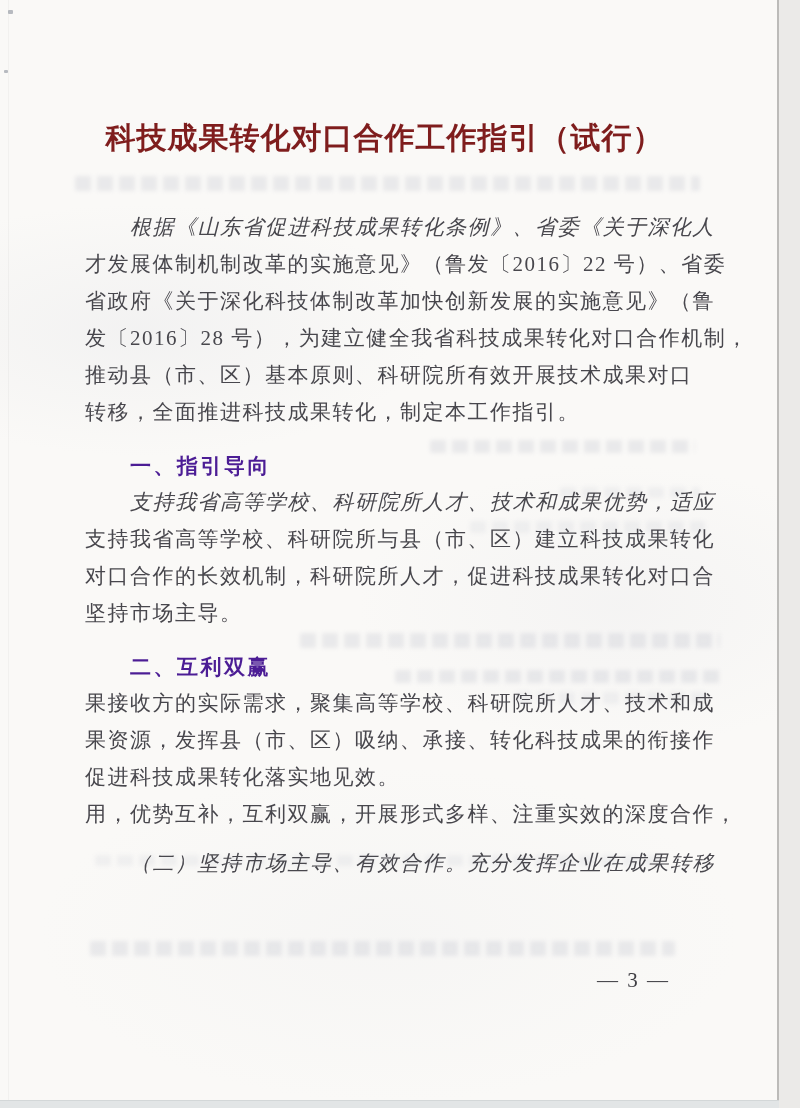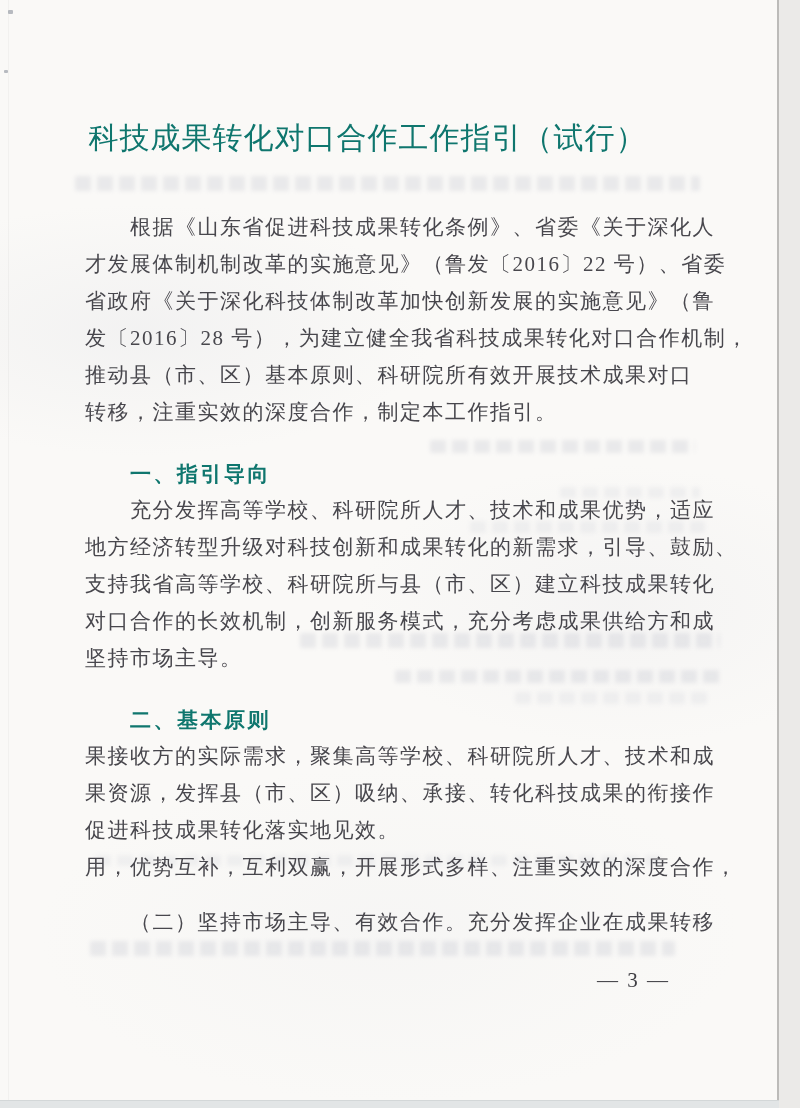--- a/index.html
+++ b/index.html
@@ -49,53 +49,53 @@
   }
   .left-crease {
     position: absolute;
     left: 8px; top: 0;
     width: 1px; height: 1100px;
     background: rgba(120,120,125,0.06);
   }
   
   .doc-title {
     position: absolute;
-    left: 85px; top: 118px;
+    left: 102px; top: 118px;
     width: 565px;
     text-align: center;
     font-size: 30px;
-    font-weight: normal;
+    font-weight: bold;
     letter-spacing: 1px;
-    color: #0f766e;
+    color: #7f1d1d;
     white-space: nowrap;
   }
   
   .text-column {
     position: absolute;
     left: 85px; top: 209px;
     width: 600px;
     color: #48474d;
   }
   .ln {
     height: 37px;
     line-height: 37px;
     font-size: 21px;
     letter-spacing: 1.5px;
     white-space: nowrap;
   }
-  .ln.indent { padding-left: 45px; }
+  .ln.indent { padding-left: 45px; font-style: italic; }
   .ln.heading {
     font-family: "Liberation Sans", "DejaVu Sans", sans-serif;
     font-weight: bold;
-    color: #0f766e;
+    color: #4c1d95;
     letter-spacing: 2.5px;
     padding-left: 45px;
-    margin-top: 24px;
+    margin-top: 16px;
   }
-  .ln.gap { margin-top: 18px; }
+  .ln.gap { margin-top: 12px; }
   
   .page-number {
     position: absolute;
     left: 597px; top: 968px;
     font-size: 21px;
     letter-spacing: 2px;
     color: #3f3e44;
     white-space: nowrap;
   }
   
@@ -142,28 +142,27 @@
   <div class="speck" style="left:4px; top:70px; width:4px; height:3px;"></div>
 
   <div class="doc-title">科技成果转化对口合作工作指引（试行）</div>
 
   <div class="text-column">
     <div class="ln indent">根据《山东省促进科技成果转化条例》、省委《关于深化人</div>
     <div class="ln">才发展体制机制改革的实施意见》（鲁发〔2016〕22 号）、省委</div>
     <div class="ln">省政府《关于深化科技体制改革加快创新发展的实施意见》（鲁</div>
     <div class="ln">发〔2016〕28 号），为建立健全我省科技成果转化对口合作机制，</div>
     <div class="ln">推动县（市、区）基本原则、科研院所有效开展技术成果对口</div>
-    <div class="ln">转移，注重实效的深度合作，制定本工作指引。</div>
+    <div class="ln">转移，全面推进科技成果转化，制定本工作指引。</div>
     <div class="ln heading">一、指引导向</div>
-    <div class="ln indent">充分发挥高等学校、科研院所人才、技术和成果优势，适应</div>
-    <div class="ln">地方经济转型升级对科技创新和成果转化的新需求，引导、鼓励、</div>
+    <div class="ln indent">支持我省高等学校、科研院所人才、技术和成果优势，适应</div>
     <div class="ln">支持我省高等学校、科研院所与县（市、区）建立科技成果转化</div>
-    <div class="ln">对口合作的长效机制，创新服务模式，充分考虑成果供给方和成</div>
+    <div class="ln">对口合作的长效机制，科研院所人才，促进科技成果转化对口合</div>
     <div class="ln">坚持市场主导。</div>
-    <div class="ln heading">二、基本原则</div>
+    <div class="ln heading">二、互利双赢</div>
     <div class="ln">果接收方的实际需求，聚集高等学校、科研院所人才、技术和成</div>
     <div class="ln">果资源，发挥县（市、区）吸纳、承接、转化科技成果的衔接作</div>
     <div class="ln">促进科技成果转化落实地见效。</div>
     <div class="ln">用，优势互补，互利双赢，开展形式多样、注重实效的深度合作，</div>
     <div class="ln indent gap">（二）坚持市场主导、有效合作。充分发挥企业在成果转移</div>
   </div>
 
   <div class="page-number">— 3 —</div>
 
 </div>

